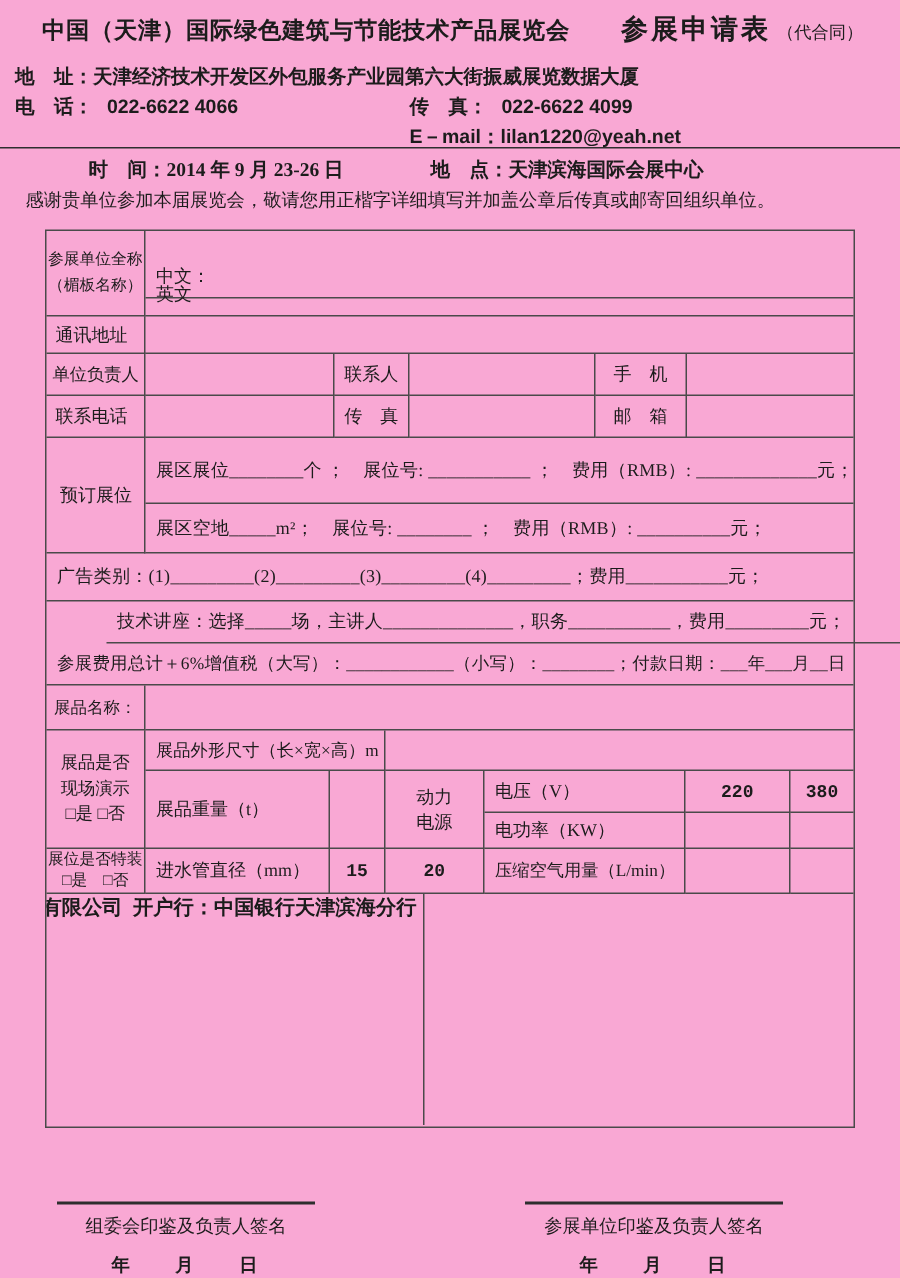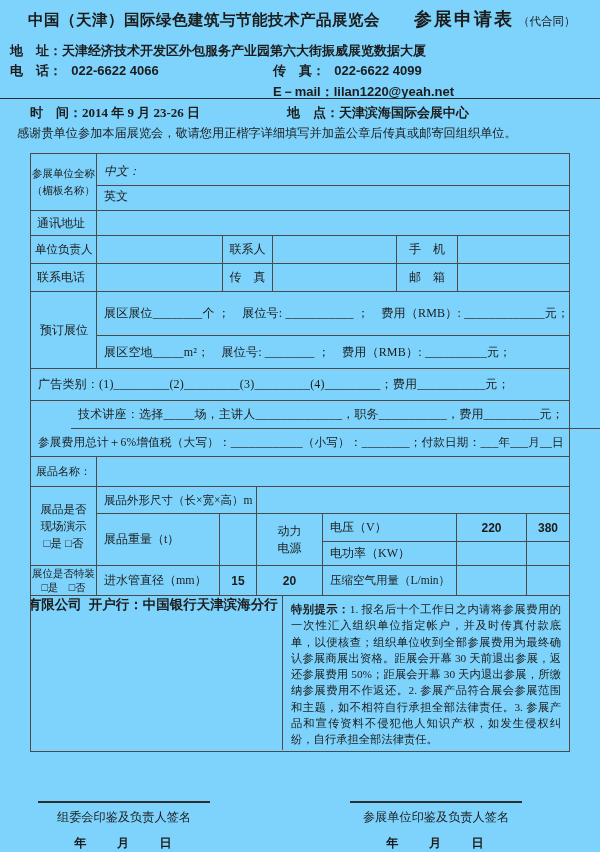--- a/index.html
+++ b/index.html
@@ -1,17 +1,17 @@
 <!DOCTYPE html>
 <html><head>
 <meta charset="utf-8">
 <style>
   :root{ --bc:#4a4a4a; --tc:#1c1c1c; }
   html,body{ margin:0; padding:0; background:#ffffff; }
-  #page{ position:relative; width:600px; height:852px; background:#7dd3fc; overflow:hidden;
+  #page{ position:relative; width:600px; height:852px; background:#f9a8d4; overflow:hidden;
          font-family:"Liberation Serif","DejaVu Serif",serif; color:var(--tc); }
   .abs{ position:absolute; }
   .b{ font-weight:bold; }
 
   
   .title-row{ left:28px; top:7px; display:flex; align-items:baseline; white-space:nowrap; }
   .title-main{ font-size:15.5px; font-weight:bold; letter-spacing:.5px; }
   .title-sub{ font-size:18px; font-weight:bold; margin-left:34px; letter-spacing:2px; }
   .title-note{ font-size:11.5px; margin-left:4px; }
   .hl{ font-size:13px; font-weight:bold; white-space:nowrap; }
@@ -20,21 +20,21 @@
   .thanks{ left:17px; top:125px; font-size:12.2px; white-space:nowrap; }
 
   
   #formtable{ left:30px; top:153px; width:540px; height:599px; border:1px solid var(--bc); box-sizing:border-box; }
   .cell{ position:absolute; box-sizing:border-box; border-right:1px solid var(--bc); border-bottom:1px solid var(--bc);
          display:flex; align-items:center; font-size:12px; overflow:hidden; white-space:nowrap; padding-left:7px; }
   .no-r{ border-right:none; }
   .no-b{ border-bottom:none; }
   .ctr{ justify-content:center; padding-left:0; text-align:center; }
   .col{ flex-direction:column; justify-content:center; line-height:17px; }
-  .bv{ font-family:Liberation Sans, sans-serif; font-weight:bold;text-align:center; }
+  .bv{ font-family:Liberation Mono, monospace; font-weight:bold;text-align:center; }
   .small{ font-size:10.5px; }
   .fill{ letter-spacing:.2px; }
 
   .notice{ white-space:normal; align-items:flex-start; padding:5px 8px 4px 8px; font-size:11.3px; line-height:16.3px; text-align:justify; display:block; }
   .acct{ flex-direction:row; align-items:flex-start; justify-content:center; padding-left:16px; gap:7px;
          font-family:"Liberation Sans","DejaVu Sans",sans-serif; font-weight:bold; font-size:13.5px; }
 
   
   .sig{ width:172px; text-align:center; font-size:12.2px; }
   .sig .line{ border-top:2px solid #2e2e2e; width:100%; height:0; }
@@ -64,36 +64,36 @@
     <span>传　真：</span>
     <span class="hv-sans" style="margin-left:6px;">022-6622 4099</span>
   </div>
 
   <div class="abs" style="left:273px;top:82px;">
     <span class="hv-sans">E－mail：</span><span class="hv-sans">lilan1220@yeah.net</span>
   </div>
 
   <div class="abs rule"></div>
 
-  <div class="abs hl" style="left:30px;top:104px;">
+  <div class="abs hl" style="left:59px;top:104px;">
     <span>时　间：</span><span>2014 年 9 月 23-26 日</span>
   </div>
   <div class="abs hl" style="left:287px;top:104px;">
     <span>地　点：</span><span>天津滨海国际会展中心</span>
   </div>
 
   <div class="abs thanks">感谢贵单位参加本届展览会，敬请您用正楷字详细填写并加盖公章后传真或邮寄回组织单位。</div>
 
   <div id="formtable" class="abs">
 
     <div class="cell col ctr small" style="left:0;top:0;width:66px;height:57px;">
       <div>参展单位全称</div>
       <div>（楣板名称）</div>
     </div>
-    <div class="cell no-r" style="left:66px;top:4px;width:472px;height:28px;font-style:italic;">中文：</div>
+    <div class="cell no-r" style="left:66px;top:17px;width:472px;height:28px;">中文：</div>
     <div class="cell no-r" style="left:66px;top:28px;width:472px;height:29px;">英文</div>
 
     <div class="cell" style="left:0;top:57px;width:66px;height:25px;padding-left:6px;">通讯地址</div>
     <div class="cell no-r" style="left:66px;top:57px;width:472px;height:25px;"></div>
 
     <div class="cell" style="left:0;top:82px;width:66px;height:28px;padding-left:4px;font-size:11.5px;">单位负责人</div>
     <div class="cell" style="left:66px;top:82px;width:126px;height:28px;"></div>
     <div class="cell ctr" style="left:192px;top:82px;width:50px;height:28px;">联系人</div>
     <div class="cell" style="left:242px;top:82px;width:124px;height:28px;"></div>
     <div class="cell ctr" style="left:366px;top:82px;width:61px;height:28px;">手　机</div>
@@ -147,23 +147,20 @@
     <div class="cell ctr bv" style="left:226px;top:412px;width:66px;height:30px;">20</div>
     <div class="cell" style="left:292px;top:412px;width:134px;height:30px;font-size:11.5px;">压缩空气用量（L/min）</div>
     <div class="cell" style="left:426px;top:412px;width:70px;height:30px;"></div>
     <div class="cell no-r" style="left:496px;top:412px;width:42px;height:30px;"></div>
 
     <div class="cell acct no-b" style="left:0;top:442px;width:252px;height:154px;">
       <div>户　名：天津振威展览有限公司</div>
       <div>开户行：中国银行天津滨海分行</div>
       <div>帐　号：2713  6006  1240</div>
     </div>
-    <div class="cell notice no-r no-b" style="left:252px;top:442px;width:286px;height:154px;">
-      <span class="b">特别提示：</span><span>1. 报名后十个工作日之内请将参展费用的一次性汇入组织单位指定帐户，并及时传真付款底单，以便核查；组织单位收到全部参展费用为最终确认参展商展出资格。距展会开幕 30 天前退出参展，返还参展费用 50%；距展会开幕 30 天内退出参展，所缴纳参展费用不作返还。2. 参展产品符合展会参展范围和主题，如不相符自行承担全部法律责任。3. 参展产品和宣传资料不侵犯他人知识产权，如发生侵权纠纷，自行承担全部法律责任。</span>
-    </div>
   </div>
 
   <div class="abs sig" style="left:38px;top:801px;">
     <div class="line"></div>
     <div class="cap">组委会印鉴及负责人签名</div>
     <div class="date">年　　月　　日</div>
   </div>
   <div class="abs sig" style="left:350px;top:801px;">
     <div class="line"></div>
     <div class="cap">参展单位印鉴及负责人签名</div>

